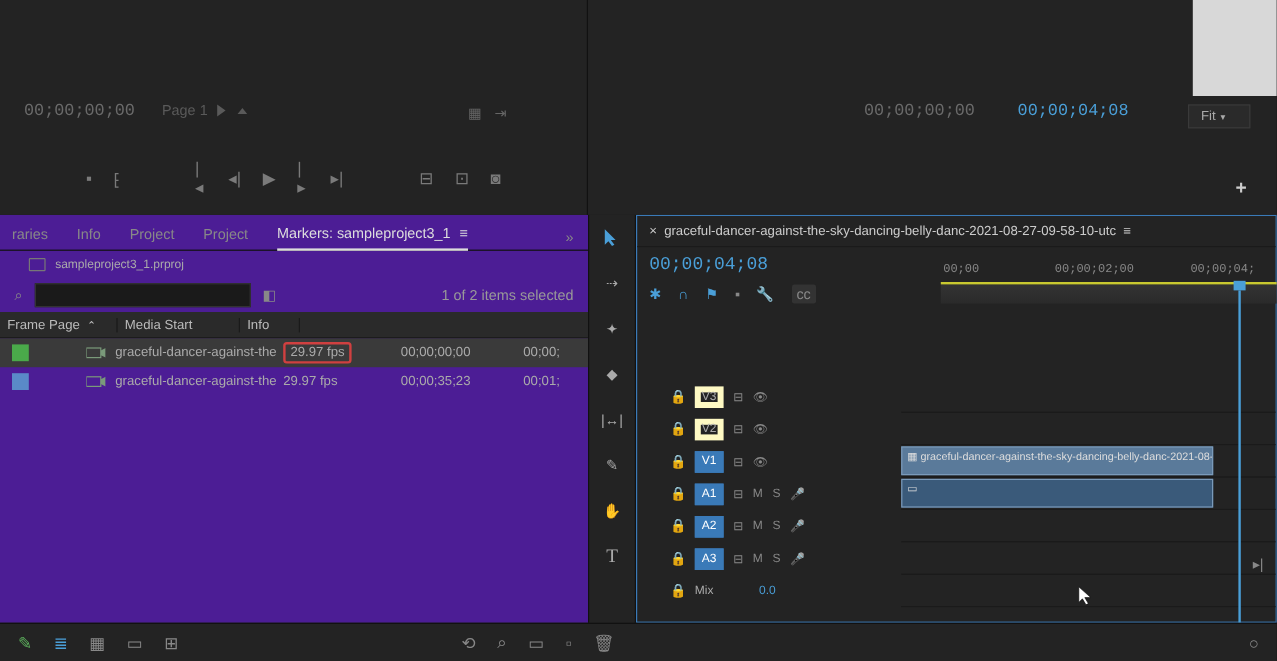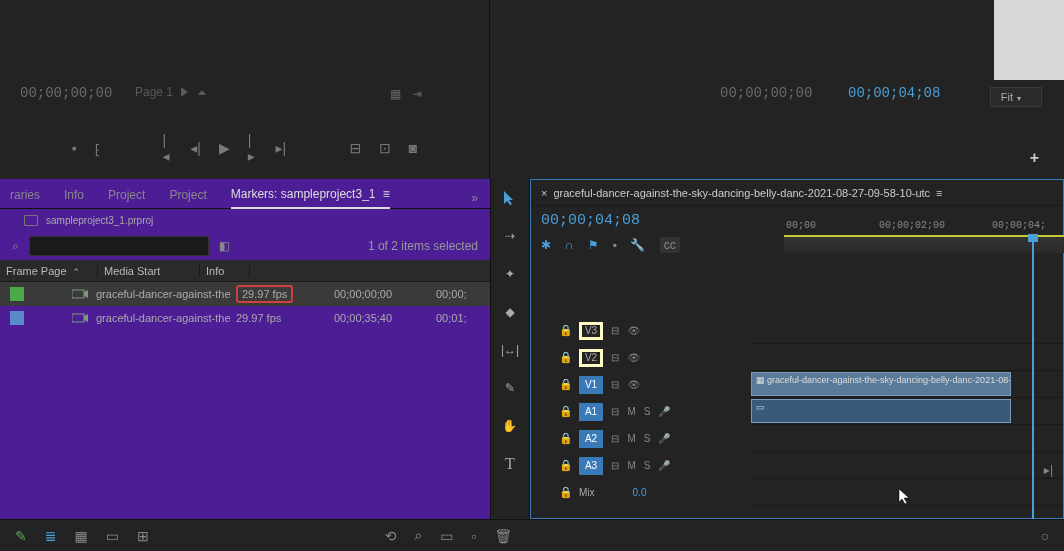--- a/index.html
+++ b/index.html
@@ -73,21 +73,21 @@
 .ruler-area { position: absolute; left: 784px; right: 0; top: 220px; height: 35px; }
 .ruler-label { position: absolute; font-size: 10px; color: #888; font-family: 'Courier New', monospace; top: 0; }
 .ruler-line { position: absolute; top: 15px; left: 0; right: 0; height: 18px; background: linear-gradient(#333, #2a2a2a); border-top: 2px solid #c8c830; }
 .playhead { position: absolute; top: 14px; width: 10px; height: 8px; background: #4a9fd8; }
 .playhead::after { content: ''; position: absolute; left: 4px; top: 8px; width: 2px; height: 290px; background: #4a9fd8; }
 
 .tracks-area { display: flex; flex: 1; }
 .track-headers { width: 220px; padding-top: 58px; }
 .track-row { display: flex; align-items: center; height: 27px; gap: 8px; padding-left: 28px; font-size: 10px; color: #aaa; }
 .lock-icon { color: #777; font-size: 11px; width: 12px; }
-.track-label { width: 24px; height: 18px; display: flex; align-items: center; justify-content: center; font-size: 10px; border: 3px solid #fef9c3; }
+.track-label { width: 24px; height: 18px; display: flex; align-items: center; justify-content: center; font-size: 10px; border: 5px solid #fef9c3; }
 .track-label.active { background: #3a7ab8; color: #fff; border-color: #3a7ab8; }
 .track-toggle { color: #888; font-size: 10px; }
 .mix-value { color: #4a9fd8; margin-left: 30px; }
 
 .track-content { flex: 1; position: relative; padding-top: 58px; }
 .track-lane { height: 27px; border-bottom: 1px solid #1a1a1a; position: relative; }
 .clip { position: absolute; height: 24px; top: 1px; background: #5a7a9a; border: 1px solid #7a9aba; font-size: 9px; color: #ddd; padding: 2px 4px; overflow: hidden; white-space: nowrap; }
 .clip-v { left: 0; width: 260px; }
 .clip-a { left: 0; width: 260px; background: #3a5a7a; }
 
@@ -181,21 +181,21 @@
         </div>
         <div class="list-row">
           <span class="color-chip chip-blue"></span>
           <span style="width:36px"></span>
           <svg class="clip-icon" viewBox="0 0 16 12">
             <rect x="0" y="2" width="12" height="8" fill="none" stroke="#7a9a7a"></rect>
             <path d="M12 4 L16 2 L16 10 L12 8 Z" fill="#7a9a7a"></path>
           </svg>
           <span style="width:140px;overflow:hidden;white-space:nowrap">graceful-dancer-against-the</span>
           <span style="width:98px">29.97 fps</span>
-          <span style="width:102px">00;00;35;40</span>
+          <span style="width:102px">00;00;35;23</span>
           <span>00;01;</span>
         </div>
       </div>
   </div>
 
   <div class="tool-column">
     <div class="tool-btn" style="color:#4a9fd8">
         <svg width="14" height="16" viewBox="0 0 14 16">
           <path d="M1 1 L1 14 L4 11 L7 15 L9 14 L6 10 L10 10 Z" fill="#4a9fd8"></path>
         </svg>

